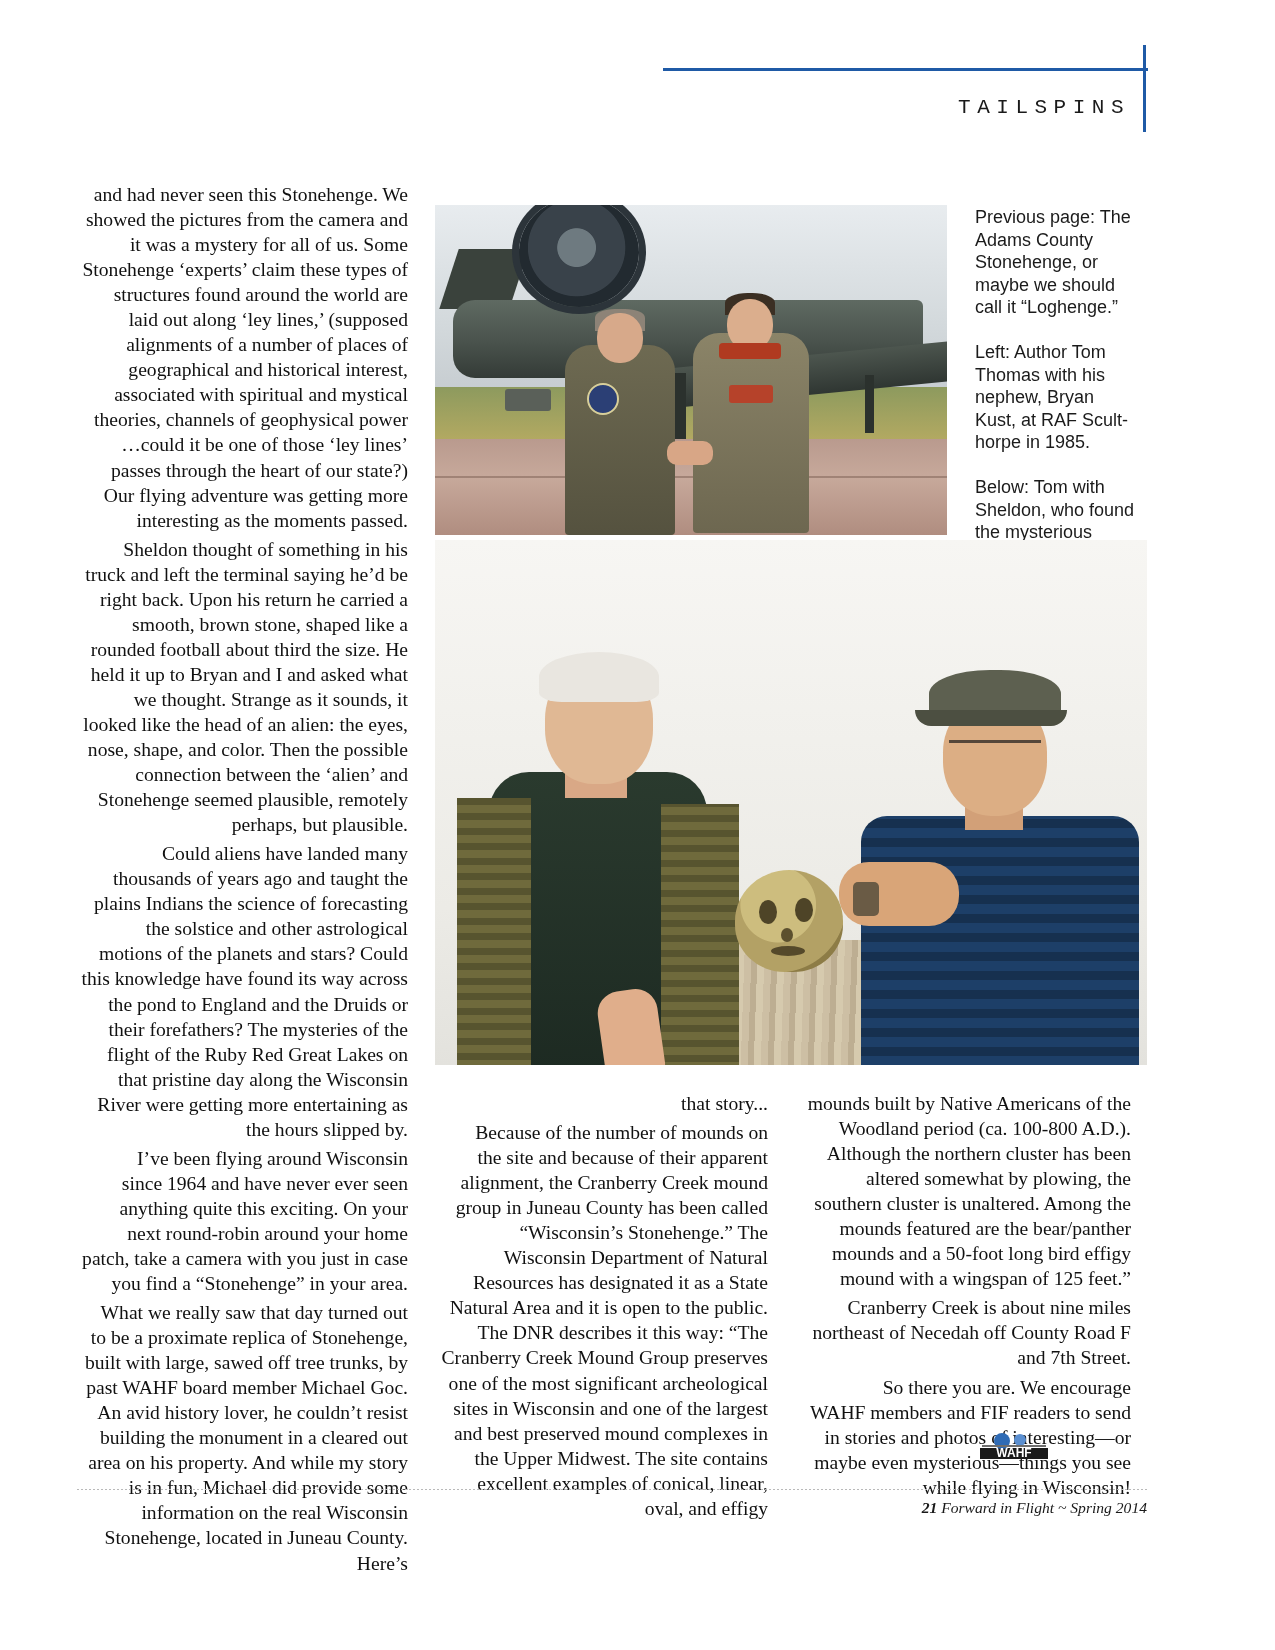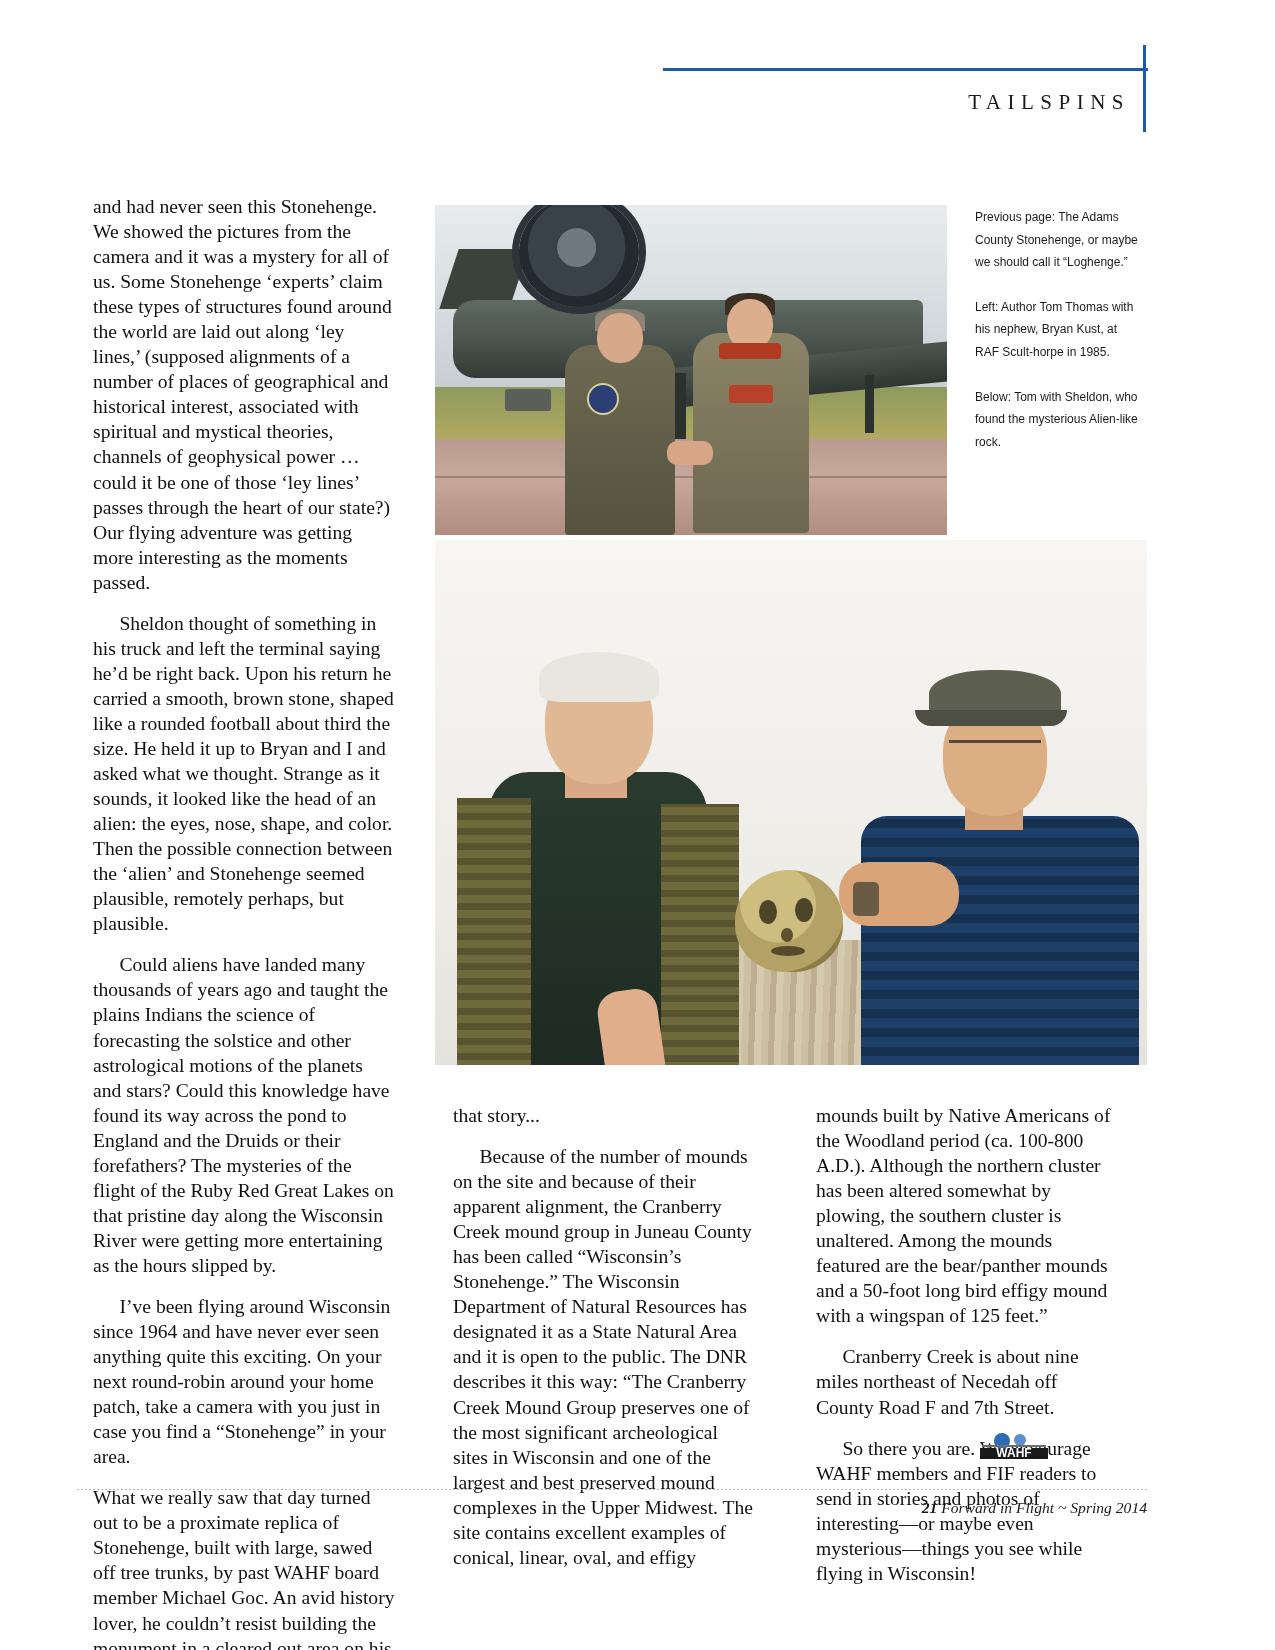--- a/index.html
+++ b/index.html
@@ -15,37 +15,37 @@
   
   .hdr-rule{
     position:absolute;left:663px;top:68px;width:485px;height:3px;
     background:#1f5aa6;
   }
   .hdr-vrule{
     position:absolute;left:1143px;top:45px;width:3px;height:87px;
     background:#1f5aa6;
   }
   .hdr-title{
-    position:absolute;left:760px;top:90px;width:370px;
+    position:absolute;left:760px;top:96px;width:370px;
     text-align:right;
-    font-family:Liberation Serif, serif;
+    font-family:Liberation Mono, monospace;
     font-size:21px;letter-spacing:6.5px;color:#1a1a1a;
   }
 
   
   .col{
     position:absolute;
     font-family:"Liberation Serif", serif;
     font-size:19.6px;
     line-height:25.05px;
     color:#111111;
     text-align:left;
     hyphens:none;
   }
-  .col p{margin:16px;text-indent:0;}
+  .col p{margin:4px;text-indent:0;text-align:right;}
   .col p.ind{text-indent:1.35em;}
 
   #col-left   {left:77px; top:178px; width:335px;}
   #col-mid-b  {left:437px;top:1087px;width:335px;}
   #col-right-b{left:800px;top:1087px;width:335px;}
 
   .sec-head{
     font-family:"Liberation Sans", sans-serif;
     font-weight:bold;
     font-size:19.5px;
@@ -136,21 +136,21 @@
     background:radial-gradient(circle at 40% 34%,#cdbd7e 0 40%,#b3a165 41% 72%,#8d7c46 73% 100%);}
   #photo-rock .rock .eyeL{position:absolute;left:24px;top:30px;width:18px;height:24px;border-radius:50%;background:#4e4427;}
   #photo-rock .rock .eyeR{position:absolute;left:60px;top:28px;width:18px;height:24px;border-radius:50%;background:#4e4427;}
   #photo-rock .rock .nose{position:absolute;left:46px;top:58px;width:12px;height:14px;border-radius:50%;background:#5c502e;}
   #photo-rock .rock .mouth{position:absolute;left:36px;top:76px;width:34px;height:10px;border-radius:50%;background:#55492a;}
 
   
   #captions{
     position:absolute;left:975px;top:206px;width:165px;
     font-family:"Liberation Sans", sans-serif;
-    font-size:12px;line-height:22.6px;color:#1b1b1b;
+    font-size:18px;line-height:22.6px;color:#1b1b1b;
   }
   #captions p{margin:0 0 22px 0;}
   #captions p:last-child{margin-bottom:0;}
 
   
   #wahf-logo{
     position:absolute;left:980px;top:1432px;width:68px;height:28px;
   }
 
   

